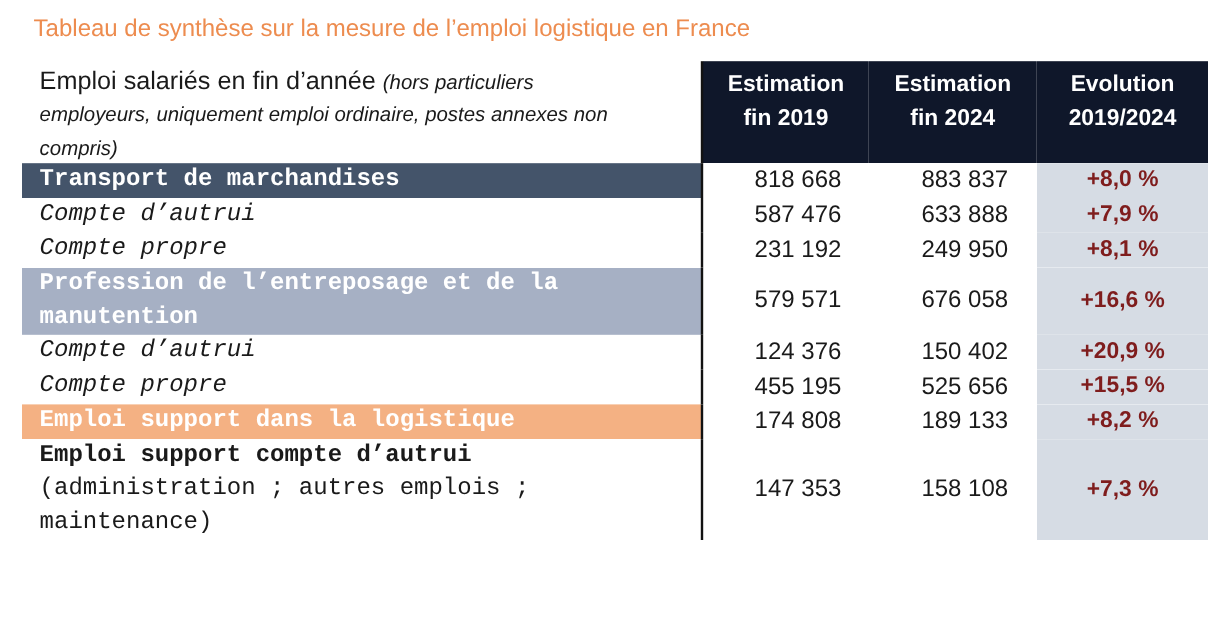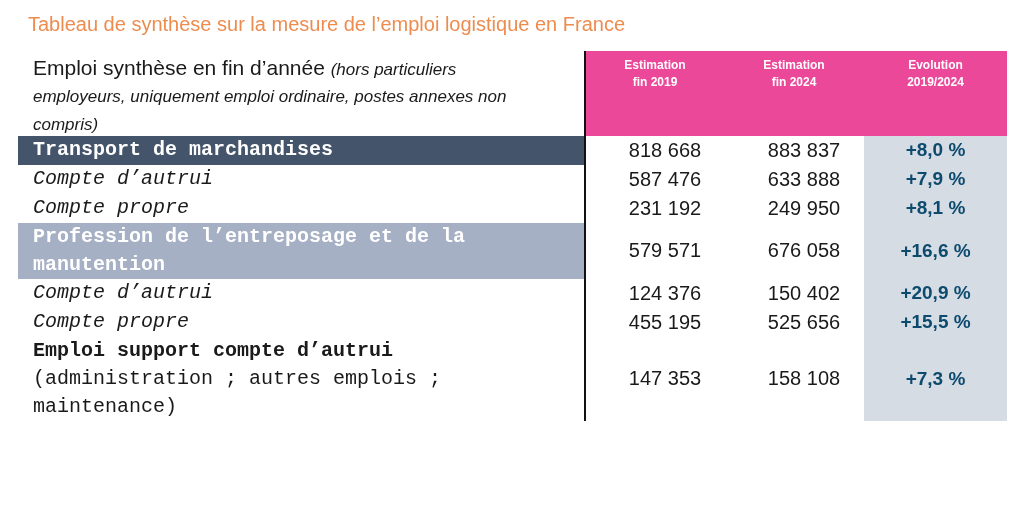--- a/index.html
+++ b/index.html
@@ -5,26 +5,26 @@
   html,body{margin:0;padding:0;background:#ffffff;}
   body{width:1024px;height:514px;font-family:"Liberation Sans",sans-serif;color:#1a1a1a;}
   .page{position:relative;width:1024px;height:487px;overflow:hidden;background:#fff;}
   .title{padding:13px 0 0 28px;font-size:20px;color:#ED8C4F;}
   table.synth{border-collapse:collapse;table-layout:fixed;margin:15px 0 0 18px;}
   th,td{padding:0;vertical-align:middle;overflow:hidden;}
   .nb{border-left:2px solid #121212;}
   thead th.label-head{background:#fff;vertical-align:top;text-align:left;
       padding:3px 70px 0 15px;font-size:21px;font-weight:400;line-height:1.3;}
   .head-note{font-style:italic;font-size:17px;}
-  thead th.num-head{background:#ec4899;color:#ffffff;font-weight:700;font-size:12px;
+  thead th.num-head{background:#0f172a;color:#ffffff;font-weight:700;font-size:19px;
       text-align:center;vertical-align:top;padding-top:6px;line-height:1.45;height:71px;}
   tbody td{font-size:20px;height:29px;}
   tbody td.label{text-align:left;padding:0 70px 0 15px;line-height:1.4;font-family:Liberation Mono, monospace;}
   tbody td.num{text-align:center;padding-left:20px;}
-  tbody td.evol{background:#D6DCE4;color:#0c4a6e;font-weight:700;text-align:center;font-size:19px;}
+  tbody td.evol{background:#D6DCE4;color:#7f1d1d;font-weight:700;text-align:center;font-size:19px;}
   tr.section-dark td.label{background:#44546A;color:#fff;font-weight:700;}
   tr.section-blue td.label{background:#A6B0C4;color:#fff;font-weight:700;margin-left:13px;}
   tr.section-orange td.label{background:#F4B183;color:#fff;font-weight:700;}
   tr.sub td.label{font-style:italic;}
   tr.tall td{height:62px;}
   tr.tall2 td{height:66px;}
   tr.total td{height:30px;}
   tr.total td.label{font-style:italic;}
   tr.total td.num{font-weight:700;}
   .lbl-bold{font-weight:700;}
@@ -38,21 +38,21 @@
   <table class="synth">
     <colgroup>
       <col style="width:567px">
         <col style="width:139px">
         <col style="width:140px">
         <col style="width:143px">
     </colgroup>
     <thead>
       <tr>
         <th class="label-head">
-          <span>Emploi synthèse en fin d’année </span><span class="head-note">(hors particuliers employeurs, uniquement emploi ordinaire, postes annexes non compris)</span>
+          <span>Emploi salariés en fin d’année </span><span class="head-note">(hors particuliers employeurs, uniquement emploi ordinaire, postes annexes non compris)</span>
         </th>
         <th class="num-head nb">
           <div>Estimation</div>
           <div>fin 2019</div>
         </th>
         <th class="num-head">
           <div>Estimation</div>
           <div>fin 2024</div>
         </th>
         <th class="num-head">
@@ -91,20 +91,26 @@
         <td class="num nb">124 376</td>
         <td class="num">150 402</td>
         <td class="evol">+20,9 %</td>
       </tr>
       <tr class="sub">
         <td class="label">Compte propre</td>
         <td class="num nb">455 195</td>
         <td class="num">525 656</td>
         <td class="evol">+15,5 %</td>
       </tr>
+      <tr class="section-orange">
+        <td class="label">Emploi support dans la logistique</td>
+        <td class="num nb">174 808</td>
+        <td class="num">189 133</td>
+        <td class="evol">+8,2 %</td>
+      </tr>
       <tr class="tall">
         <td class="label"><span class="lbl-bold">Emploi support compte d’autrui</span><span> (administration ; autres emplois ; maintenance)</span></td>
         <td class="num nb">147 353</td>
         <td class="num">158 108</td>
         <td class="evol">+7,3 %</td>
       </tr>
     </tbody>
   </table>
 </div>
 

